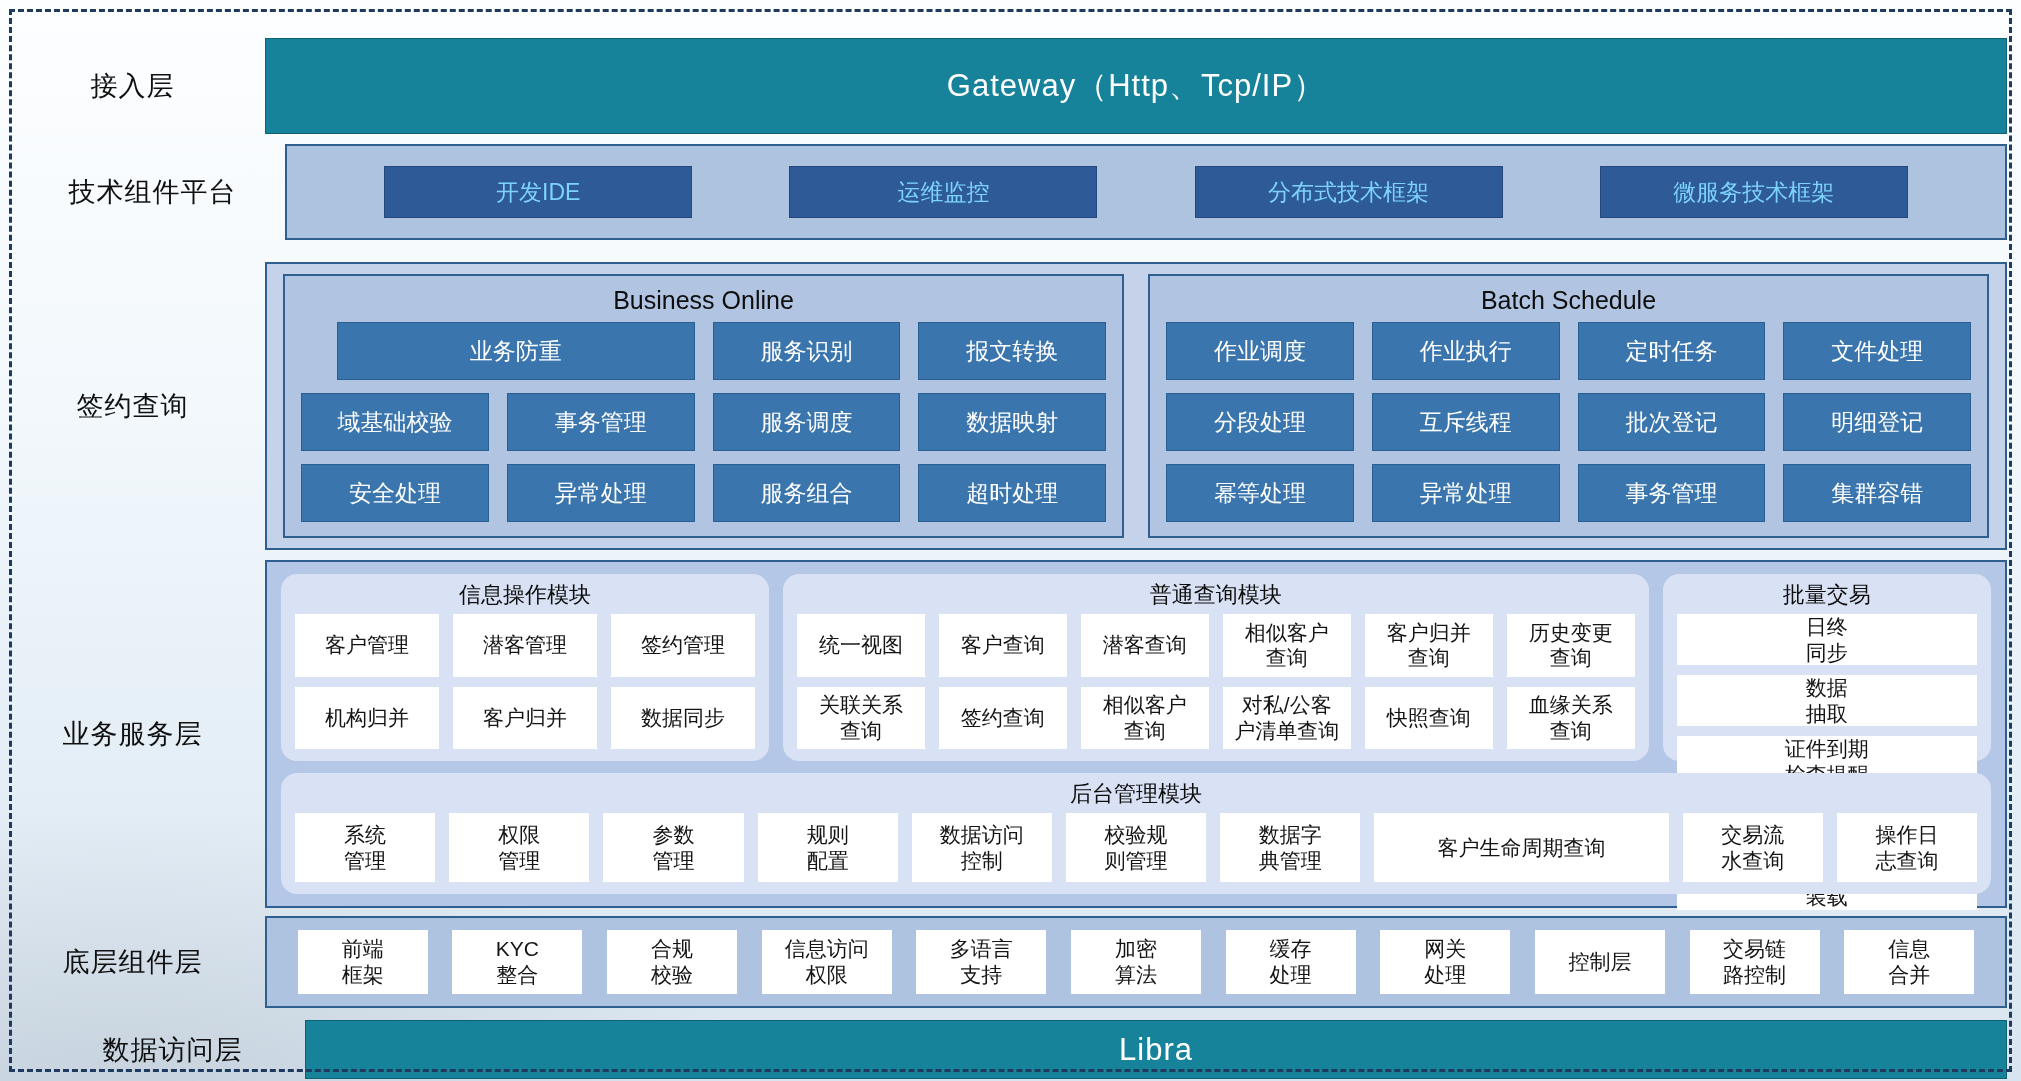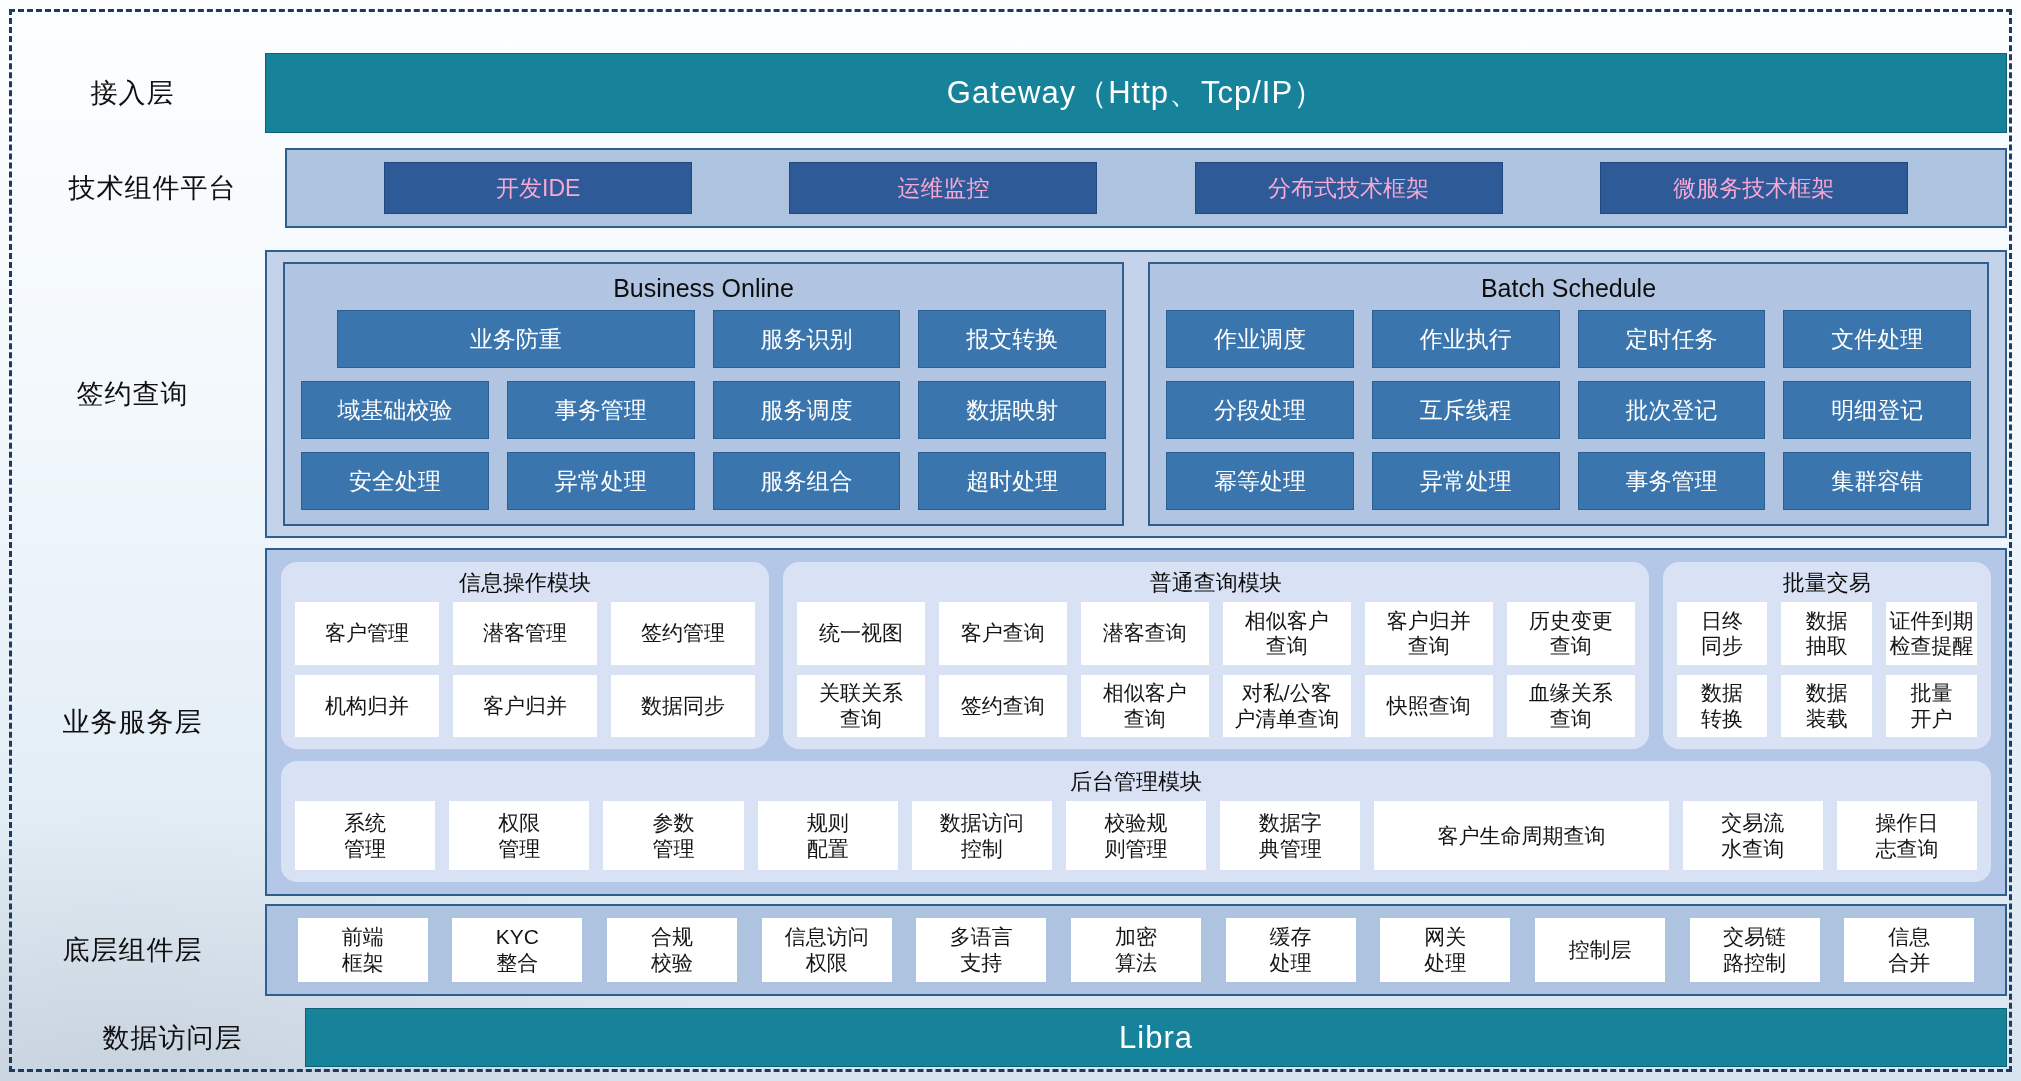--- a/index.html
+++ b/index.html
@@ -11,46 +11,46 @@
       radial-gradient(900px 420px at 6% 102%, rgba(150,160,172,0.28), rgba(150,160,172,0) 70%),
       linear-gradient(180deg, #fdfeff 0%, #f2f8fc 38%, #e4eef6 72%, #d8e4ef 100%);
   }
   .frame { position:absolute; inset:9px; border:3px dashed #1e3a5f; pointer-events:none; z-index:5; }
 
   .rows { position:absolute; top:38px; left:0; width:2007px; }
   .row { display:flex; align-items:stretch; }
   .row-label { width:265px; display:flex; align-items:center; justify-content:center; font-size:27px; color:#101010; letter-spacing:1px; }
   .row-content { flex:1; position:relative; }
 
-  .h80 { height:80px;margin-top:15px; } .h288 { height:288px; } .h348 { height:348px; } .h92 { height:92px; } .h78 { height:59px;margin-left:40px; }
+  .h80 { height:96px; } .h288 { height:288px; } .h348 { height:348px; } .h92 { height:92px; } .h78 { height:59px;margin-left:40px; }
   .mb10 { margin-bottom:10px; } .mb22 { margin-bottom:22px;padding-left:20px; } .mb8 { margin-bottom:8px; } .mb12 { margin-bottom:12px; }
 
   .teal-bar { height:100%; background:#17839b; border:1px solid #0d6175; color:#fff; font-size:31px;
     display:flex; align-items:center; justify-content:center; letter-spacing:1px; }
 
   .band { height:100%; background:#aec3df; border:2px solid #2e5f8f; display:flex; align-items:center; justify-content:space-evenly; }
-  .btn-dark { width:308px; height:52px; background:#2e5a97; border:1px solid #24487d; color:#f9a8d4; font-size:23px;
+  .btn-dark { width:308px; height:52px; background:#2e5a97; border:1px solid #24487d; color:#7dd3fc; font-size:23px;
     display:flex; align-items:center; justify-content:center; }
 
   .fw-outer { height:100%; background:#c4d3ea; border:2px solid #2e5f8f; display:flex; gap:24px; padding:10px 16px; }
   .fw-panel { flex:1; background:#b1c5e2; border:2px solid #2e5f8f; display:flex; flex-direction:column; padding:2px 16px 14px; }
   .fw-title { text-align:center; font-size:25px; height:44px; line-height:44px; color:#0d0d0d; }
   .fw-grid { flex:1; display:grid; grid-template-columns:repeat(4,1fr); gap:13px 18px; }
   .fw-cell { background:#3a76ad; border:1px solid #2a5f92; color:#fff; font-size:23px;
     display:flex; align-items:center; justify-content:center; }
   .span2 { grid-column:span 2;margin-left:36px; }
 
   .svc-outer { height:100%; background:#b4c7e7; border:2px solid #2e5f8f; padding:12px 14px; display:flex; flex-direction:column; gap:12px; }
   .svc-top { display:flex; gap:14px; flex:196; min-height:0; }
   .module { background:#d9e2f4; border-radius:16px; padding:2px 14px 12px; display:flex; flex-direction:column; }
   .module-title { text-align:center; font-size:22px; height:38px; line-height:38px; color:#0d0d0d; }
   .module-grid { flex:1; display:grid; gap:10px 14px; min-height:0; }
   .m-info { flex:487; } .m-info .module-grid { grid-template-columns:repeat(3,1fr); }
   .m-query { flex:887; } .m-query .module-grid { grid-template-columns:repeat(6,1fr); }
-  .m-batch { flex:318; } .m-batch .module-grid { grid-template-columns:repeat(3,1fr); }
+  .m-batch { flex:318; } .m-batch .module-grid { grid-template-columns:repeat(1,1fr); }
   .m-admin { flex:112; } .m-admin .module-grid { grid-template-columns:repeat(7,1fr) 2.1fr 1fr 1fr; }
   .cell-white { background:#fff; color:#141414; font-size:21px; display:flex; align-items:center; justify-content:center;
     text-align:center; white-space:pre-line; line-height:1.22; }
 
   .base-band { height:100%; background:#aec3df; border:2px solid #2e5f8f; display:flex; align-items:center; justify-content:space-evenly; padding:0 6px; }
   .base-band .cell-white { width:130px; height:64px; }
 </style>
 </head>
 <body>
 

